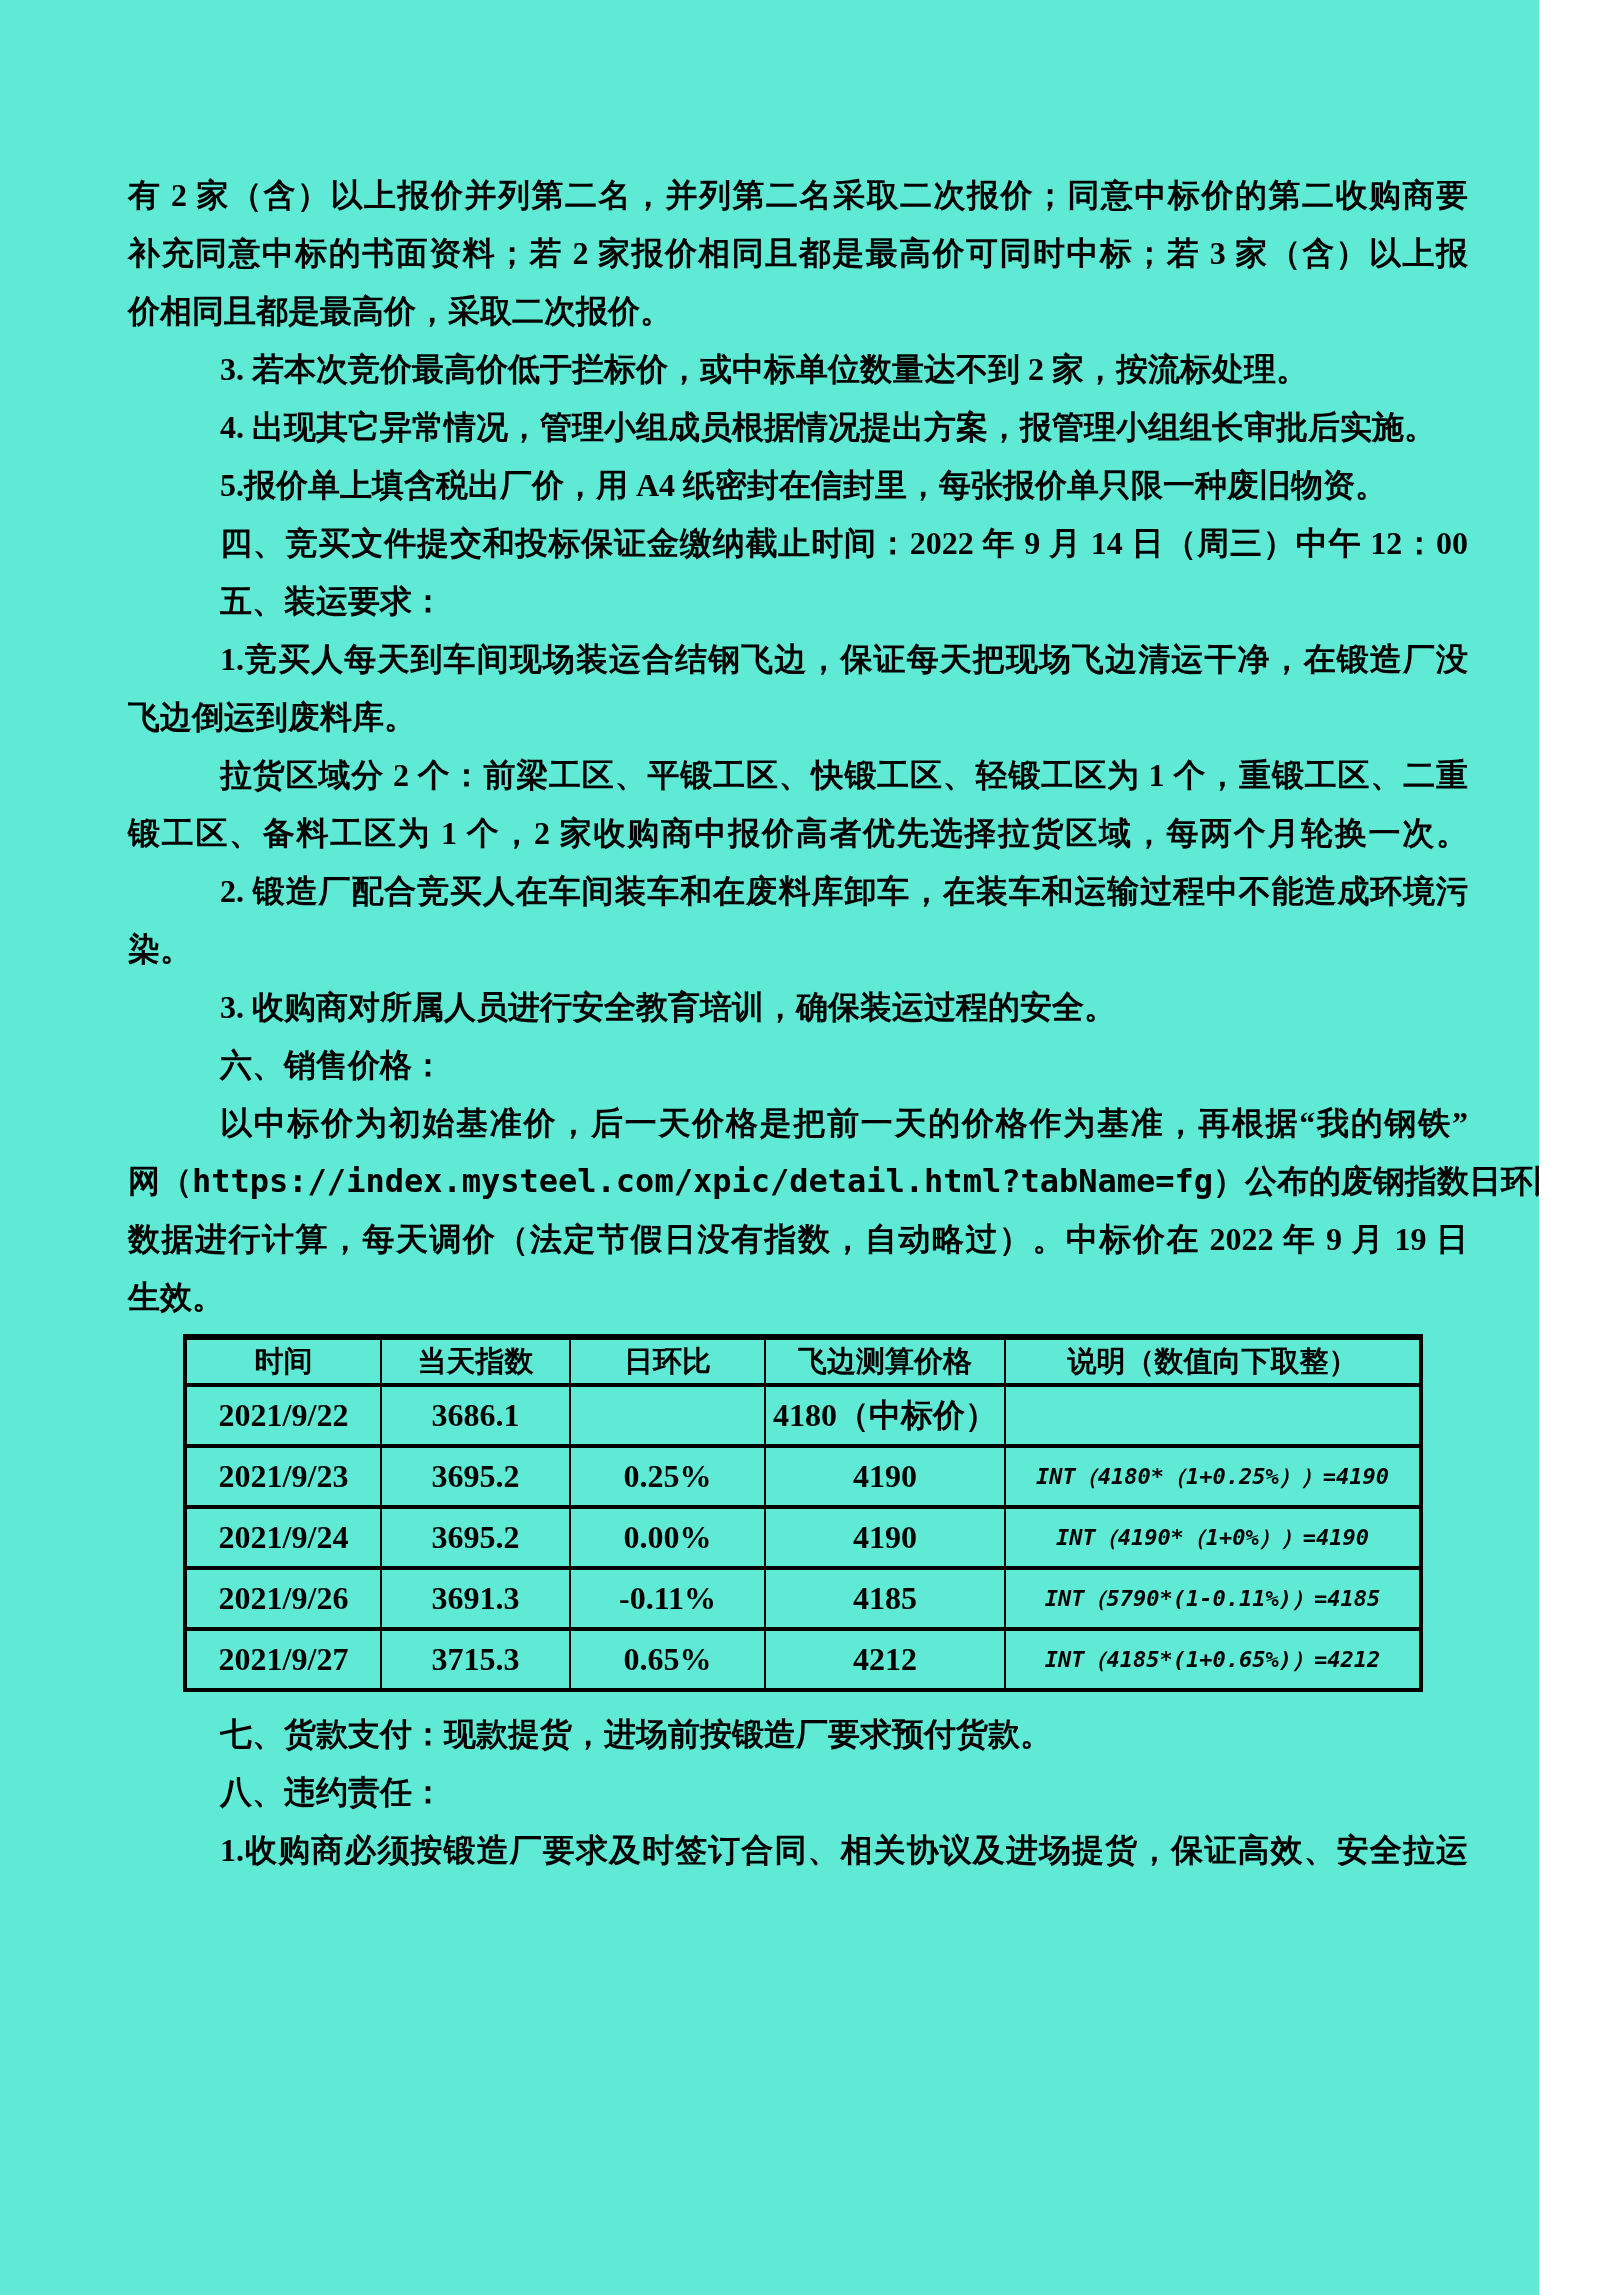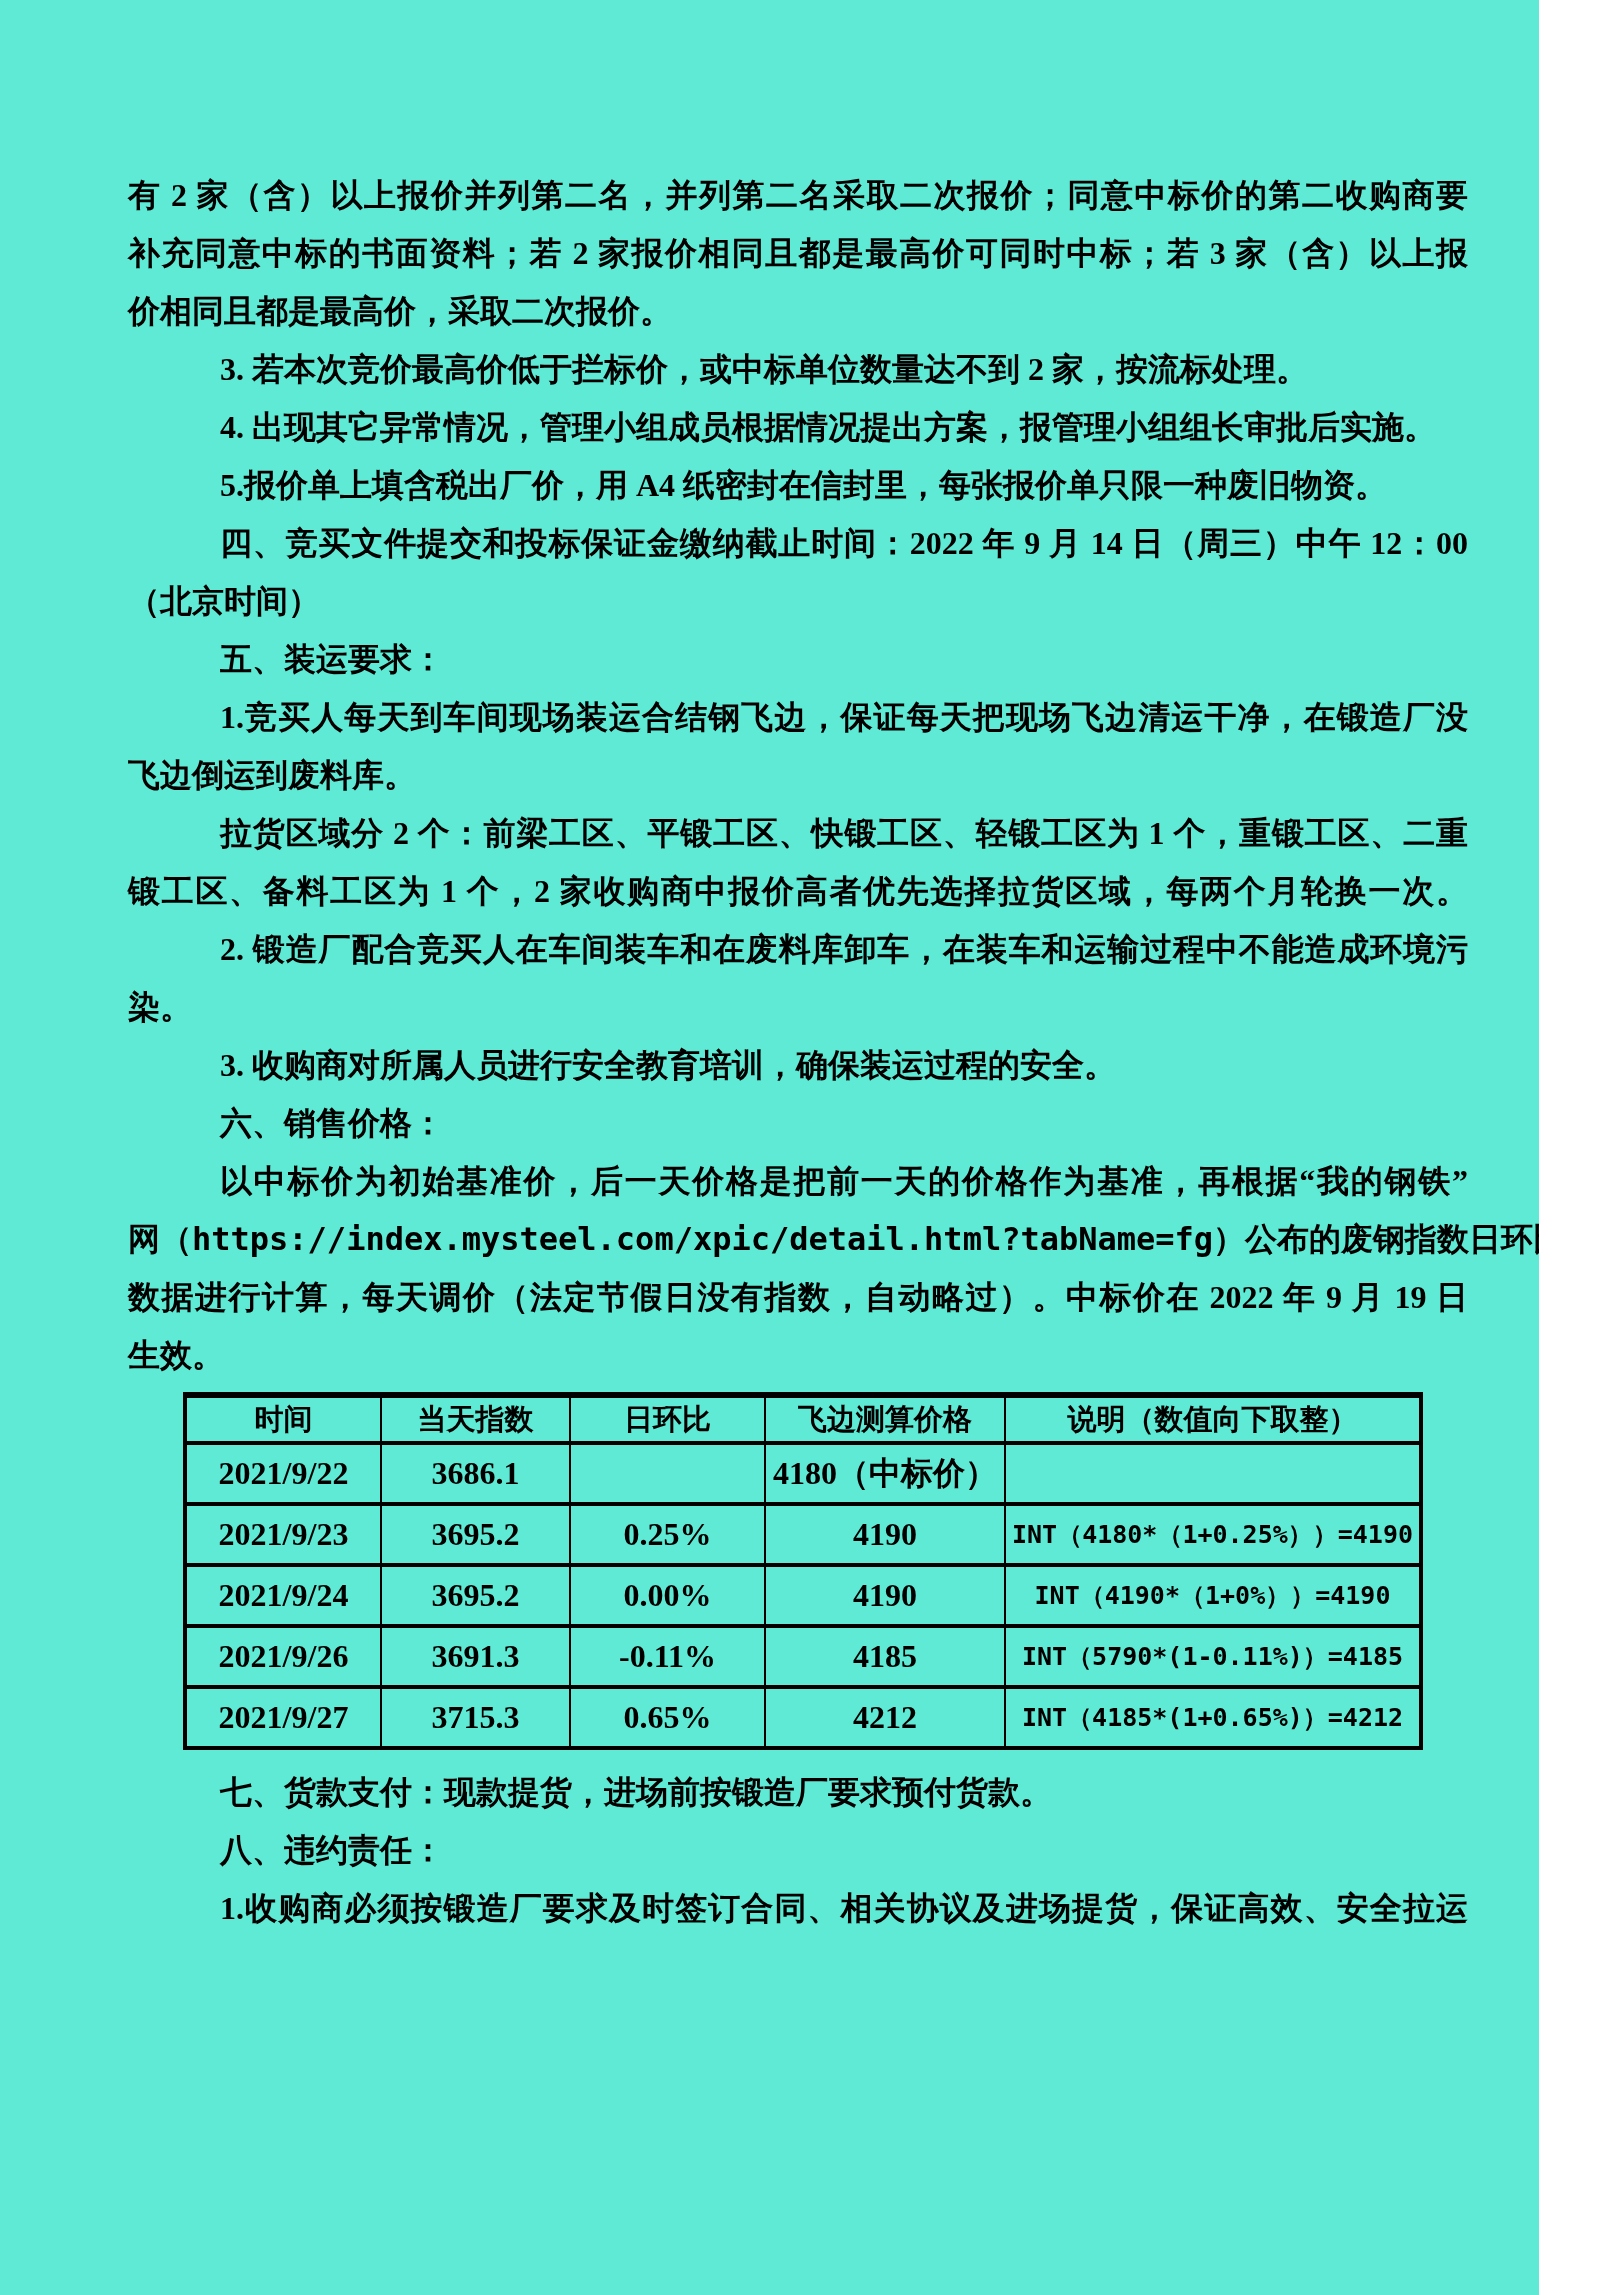--- a/index.html
+++ b/index.html
@@ -64,38 +64,38 @@
   }
   table.calc th {
     height: 43px;
     font-size: 29px;
   }
   table.calc td {
     height: 57px;
     font-size: 32px;
   }
   table.calc td.c5 {
-    font-size: 25px;
+    font-size: 22px;
     font-family: "DejaVu Sans Mono", monospace;
+    font-style: italic;
   }
 </style>
 </head>
 <body>
 
 <div class="page">
   <div class="content">
 
     <div class="line j">有 2 家（含）以上报价并列第二名，并列第二名采取二次报价；同意中标价的第二收购商要</div>
     <div class="line j">补充同意中标的书面资料；若 2 家报价相同且都是最高价可同时中标；若 3 家（含）以上报</div>
     <div class="line">价相同且都是最高价，采取二次报价。</div>
     <div class="line i">3. 若本次竞价最高价低于拦标价，或中标单位数量达不到 2 家，按流标处理。</div>
     <div class="line i">4. 出现其它异常情况，管理小组成员根据情况提出方案，报管理小组组长审批后实施。</div>
     <div class="line i">5.报价单上填含税出厂价，用 A4 纸密封在信封里，每张报价单只限一种废旧物资。</div>
     <div class="line i j">四、竞买文件提交和投标保证金缴纳截止时间：2022 年 9 月 14 日（周三）中午 12：00</div>
-    <div class="line">（北京时间）</div>
     <div class="line i">五、装运要求：</div>
     <div class="line i j">1.竞买人每天到车间现场装运合结钢飞边，保证每天把现场飞边清运干净，在锻造厂没</div>
     <div class="line">飞边倒运到废料库。</div>
     <div class="line i j">拉货区域分 2 个：前梁工区、平锻工区、快锻工区、轻锻工区为 1 个，重锻工区、二重</div>
     <div class="line j">锻工区、备料工区为 1 个，2 家收购商中报价高者优先选择拉货区域，每两个月轮换一次。</div>
     <div class="line i j">2. 锻造厂配合竞买人在车间装车和在废料库卸车，在装车和运输过程中不能造成环境污</div>
     <div class="line">染。</div>
     <div class="line i">3. 收购商对所属人员进行安全教育培训，确保装运过程的安全。</div>
     <div class="line i">六、销售价格：</div>
     <div class="line i j">以中标价为初始基准价，后一天价格是把前一天的价格作为基准，再根据“我的钢铁”</div>

